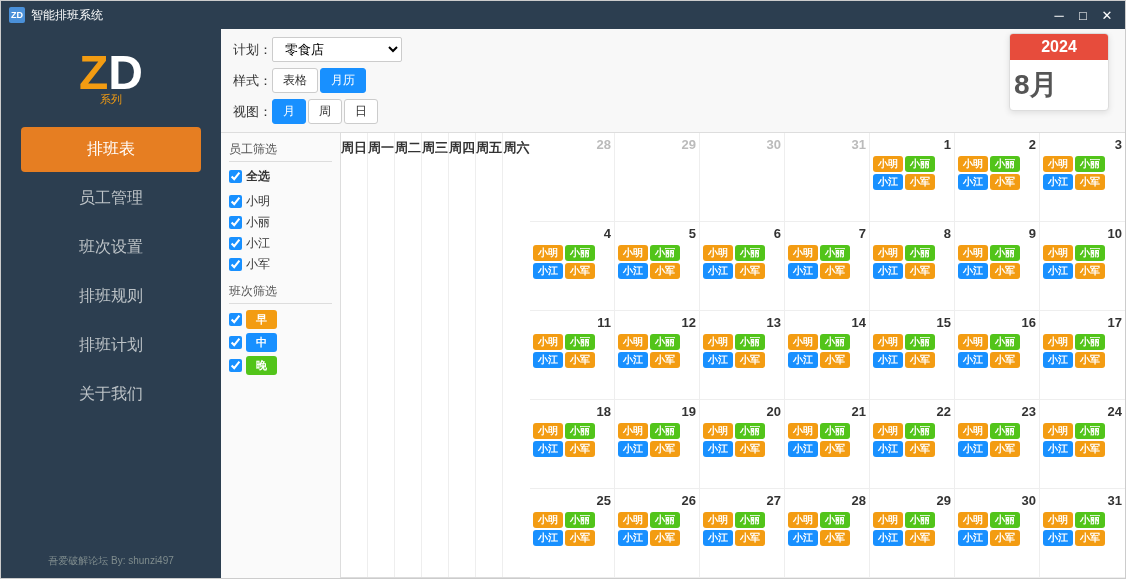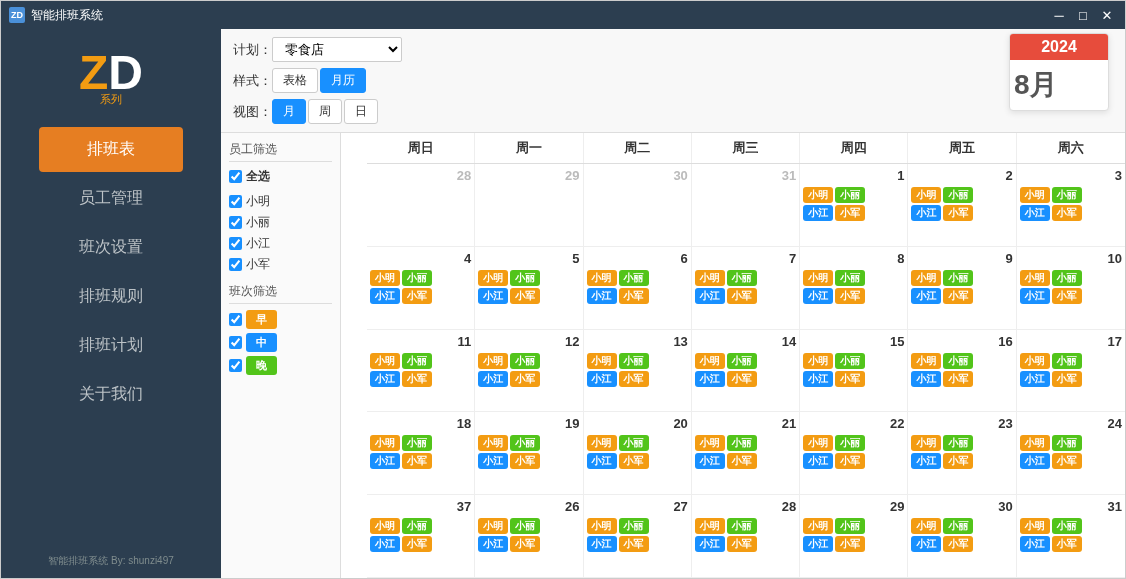--- a/index.html
+++ b/index.html
@@ -16,21 +16,21 @@
     .main-content { display: flex; flex: 1; overflow: hidden; }
     
     
     .sidebar { width: 220px; background: #2c3e50; display: flex; flex-direction: column; align-items: center; padding-top: 20px; flex-shrink: 0; }
     .logo { margin-bottom: 20px; text-align: center; }
     .logo-text { font-size: 48px; font-weight: bold; line-height: 1; }
     .logo-z { color: #f39c12; }
     .logo-d { color: white; }
     .logo-series { color: #f39c12; font-size: 11px; margin-top: -5px; }
     
-    .nav-item { width: 144px; padding: 12px 0; text-align: center; color: #bdc3c7; cursor: pointer; border-radius: 4px; margin-bottom: 4px; font-size: 16px; }
+    .nav-item { width: 180px; padding: 12px 0; text-align: center; color: #bdc3c7; cursor: pointer; border-radius: 4px; margin-bottom: 4px; font-size: 16px; }
     .nav-item.active { background: #e67e22; color: white; }
     
     .sidebar-footer { margin-top: auto; padding: 10px; color: #7f8c8d; font-size: 10px; text-align: center; }
     
     
     .right-panel { flex: 1; display: flex; flex-direction: column; overflow: hidden; }
     .toolbar-row { display: flex; align-items: center; }
     .toolbar-label { color: #333; font-size: 13px; }
     .toolbar-select { padding: 3px 20px 3px 8px; border: 1px solid #ccc; border-radius: 2px; font-size: 13px; background: white; min-width: 130px; }
     .btn-group { display: flex; gap: 2px; }
@@ -47,21 +47,21 @@
     .filter-item input[type="checkbox"] { accent-color: #1890ff; }
     .filter-all { display: flex; align-items: center; gap: 4px; margin-bottom: 8px; font-size: 12px; font-weight: bold; color: #333; }
     .filter-all input { accent-color: #1890ff; }
     
     .shift-badge { padding: 2px 10px; border-radius: 3px; color: white; font-size: 11px; font-weight: bold; }
     .shift-early { background: #f39c12; }
     .shift-mid { background: #1890ff; }
     .shift-late { background: #52c41a; }
     
     
-    .calendar-grid { flex: 1; display: flex; flex-direction: column; overflow: hidden; margin-left: 26px; }
+    .calendar-grid { flex: 1; display: flex; flex-direction: row; overflow: hidden; }
     
     
     .cal-header { display: grid; grid-template-columns: repeat(7, 1fr); background: #fff; border-bottom: 1px solid #ddd; flex-shrink: 0; }
     .cal-header-cell { text-align: center; padding: 6px 0; font-size: 13px; font-weight: bold; color: #333; border-right: 1px solid #eee; }
     .cal-header-cell:last-child { border-right: none; }
     
     
     .cal-body { flex: 1; display: flex; flex-direction: column; overflow-y: auto; }
     .cal-week { display: grid; grid-template-columns: repeat(7, 1fr); flex: 1; border-bottom: 1px solid #eee; min-height: 80px; }
     .cal-cell { border-right: 1px solid #eee; padding: 4px 3px; display: flex; flex-direction: column; gap: 2px; min-height: 78px; }
@@ -107,21 +107,21 @@
           <span class="logo-z">Z</span><span class="logo-d">D</span>
         </div>
         <div class="logo-series">系列</div>
       </div>
       <div class="nav-item active">排班表</div>
       <div class="nav-item">员工管理</div>
       <div class="nav-item">班次设置</div>
       <div class="nav-item">排班规则</div>
       <div class="nav-item">排班计划</div>
       <div class="nav-item">关于我们</div>
-      <div class="sidebar-footer">智能排班系统 By: shunzi497</div>
+      <div class="sidebar-footer">吾爱破解论坛 By: shunzi497</div>
     </div>
 
     <div class="right-panel">
 
       <div class="toolbar-rows">
 
         <div class="cal-widget" style="position:absolute;right:16px;top:4px;z-index:10;">
           <div style="position:absolute;top:-8px;right:12px;width:0;height:0;border-left:7px solid transparent;border-right:7px solid transparent;border-bottom:8px solid #e74c3c;"></div>
           <div class="cal-widget-year">
             <span>2024</span>
@@ -484,21 +484,21 @@
                     <span class="tag tag-green">小丽</span>
                   </div>
                   <div class="shifts-row">
                     <span class="tag tag-blue">小江</span>
                     <span class="tag tag-orange">小军</span>
                   </div>
                 </div>
               </div>
               <div class="cal-week">
                 <div class="cal-cell">
-                  <div class="day-num">37</div>
+                  <div class="day-num">25</div>
                   <div class="shifts-row">
                     <span class="tag tag-orange">小明</span>
                     <span class="tag tag-green">小丽</span>
                   </div>
                   <div class="shifts-row">
                     <span class="tag tag-blue">小江</span>
                     <span class="tag tag-orange">小军</span>
                   </div>
                 </div>
                 <div class="cal-cell">

